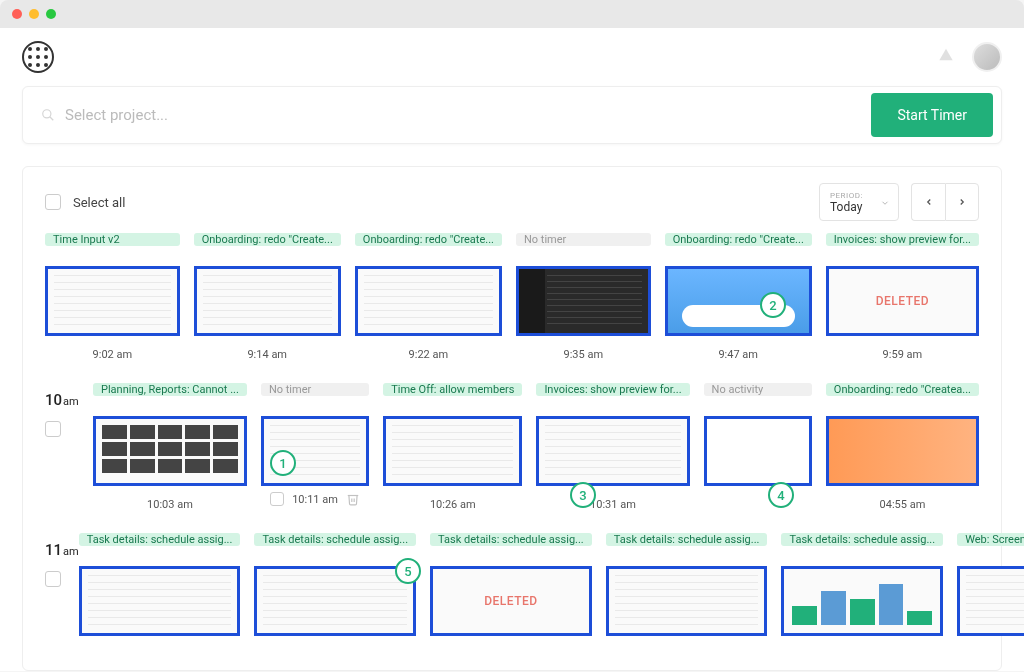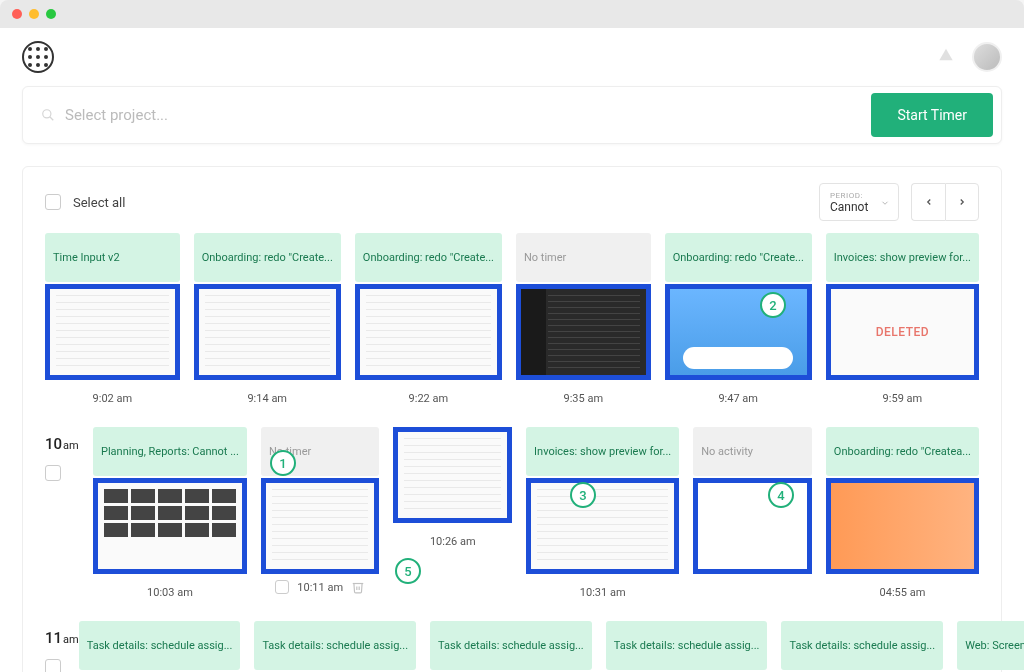--- a/index.html
+++ b/index.html
@@ -36,24 +36,24 @@
 .nav-group .nav-btn:first-child{border-radius:4px 0 0 4px;border-right:none}
 .nav-group .nav-btn:last-child{border-radius:0 4px 4px 0}
 .grid-area{padding:0 22px}
 .hour-row{display:flex;margin-bottom:22px}
 .hour-label{width:48px;font-size:13px;color:#222;padding-top:8px}
 .hour-label .num{font-size:15px;font-weight:500}
 .hour-label .unit{font-size:11px;margin-left:1px}
 .row-chk{width:16px;height:16px;border:1px solid #ccc;border-radius:3px;margin-top:30px;margin-right:8px}
 .shots{display:grid;grid-template-columns:repeat(6,1fr);gap:14px;flex:1}
 .card{}
-.card-title{font-size:11px;padding:18px 8px;white-space:nowrap;overflow:hidden;text-overflow:ellipsis;border-radius:3px;margin-bottom:2px}
+.card-title{font-size:11px;padding:0 8px;white-space:nowrap;overflow:hidden;text-overflow:ellipsis;border-radius:3px;margin-bottom:20px}
 .card-title.green{background:#d4f4e4;color:#1a7a50}
 .card-title.gray{background:#f0f0f0;color:#999}
-.thumb{height:96px;background:#fafafa;border:5px solid #1d4ed8;position:relative;overflow:hidden}
+.thumb{height:70px;background:#fafafa;border:3px solid #1d4ed8;position:relative;overflow:hidden}
 .thumb.dark{background:#2a2a2a}
 .thumb.blue{background:linear-gradient(180deg,#6bb6ff 0%,#4a9de8 100%)}
 .thumb.orange{background:linear-gradient(90deg,#ff9a56 0%,#ffb380 100%)}
 .thumb.deleted{display:flex;align-items:center;justify-content:center;color:#e8756b;font-size:12px;font-weight:500;letter-spacing:.5px}
 .thumb.empty{background:#fff}
 .thumb .lines{position:absolute;inset:6px;background:repeating-linear-gradient(180deg,#e9e9e9 0,#e9e9e9 1px,transparent 1px,transparent 7px)}
 .thumb .cloud{position:absolute;bottom:6px;left:10%;right:10%;height:22px;background:#fff;border-radius:12px}
 .thumb .sidebar{position:absolute;left:0;top:0;bottom:0;width:20%;background:#1a1a1a}
 .thumb .photos{padding:6px;display:grid;grid-template-columns:repeat(5,1fr);gap:3px}
 .thumb .photos div{height:14px;background:#444}
@@ -100,21 +100,21 @@
   </div>
 
   <div class="content">
 
     <div class="toolbar" style="position:relative">
       <div class="chk"></div>
       <span class="select-all-lbl">Select all</span>
       <div class="spacer"></div>
       <div class="period-box">
         <span class="period-label">PERIOD:</span>
-        <span class="period-val">Cannot</span>
+        <span class="period-val">Today</span>
         <svg class="period-chevron" viewBox="0 0 24 24" fill="none" stroke="currentColor" stroke-width="2">
             <polyline points="6 9 12 15 18 9"></polyline>
           </svg>
       </div>
       <div class="nav-group">
         <button class="nav-btn">
             <svg width="10" height="10" viewBox="0 0 24 24" fill="none" stroke="currentColor" stroke-width="3">
               <polyline points="15 18 9 12 15 6"></polyline>
             </svg>
           </button>
@@ -207,20 +207,21 @@
                 <div class="chk"></div>
                 <span style="font-size:11px;color:#555">10:11 am</span>
                 <svg class="trash-icon" viewBox="0 0 24 24" fill="none" stroke="#666" stroke-width="2">
                   <polyline points="3 6 5 6 21 6"></polyline>
                   <path d="M19 6l-1 14a2 2 0 0 1-2 2H8a2 2 0 0 1-2-2L5 6"></path>
                   <path d="M10 11v6M14 11v6"></path>
                 </svg>
               </div>
             </div>
             <div class="card">
+              <div class="card-title green">Time Off: allow members</div>
               <div class="thumb">
                 <div class="lines"></div>
               </div>
               <div class="card-time">10:26 am</div>
             </div>
             <div class="card">
               <div class="card-title green">Invoices: show preview for...</div>
               <div class="thumb">
                 <div class="lines"></div>
               </div>

